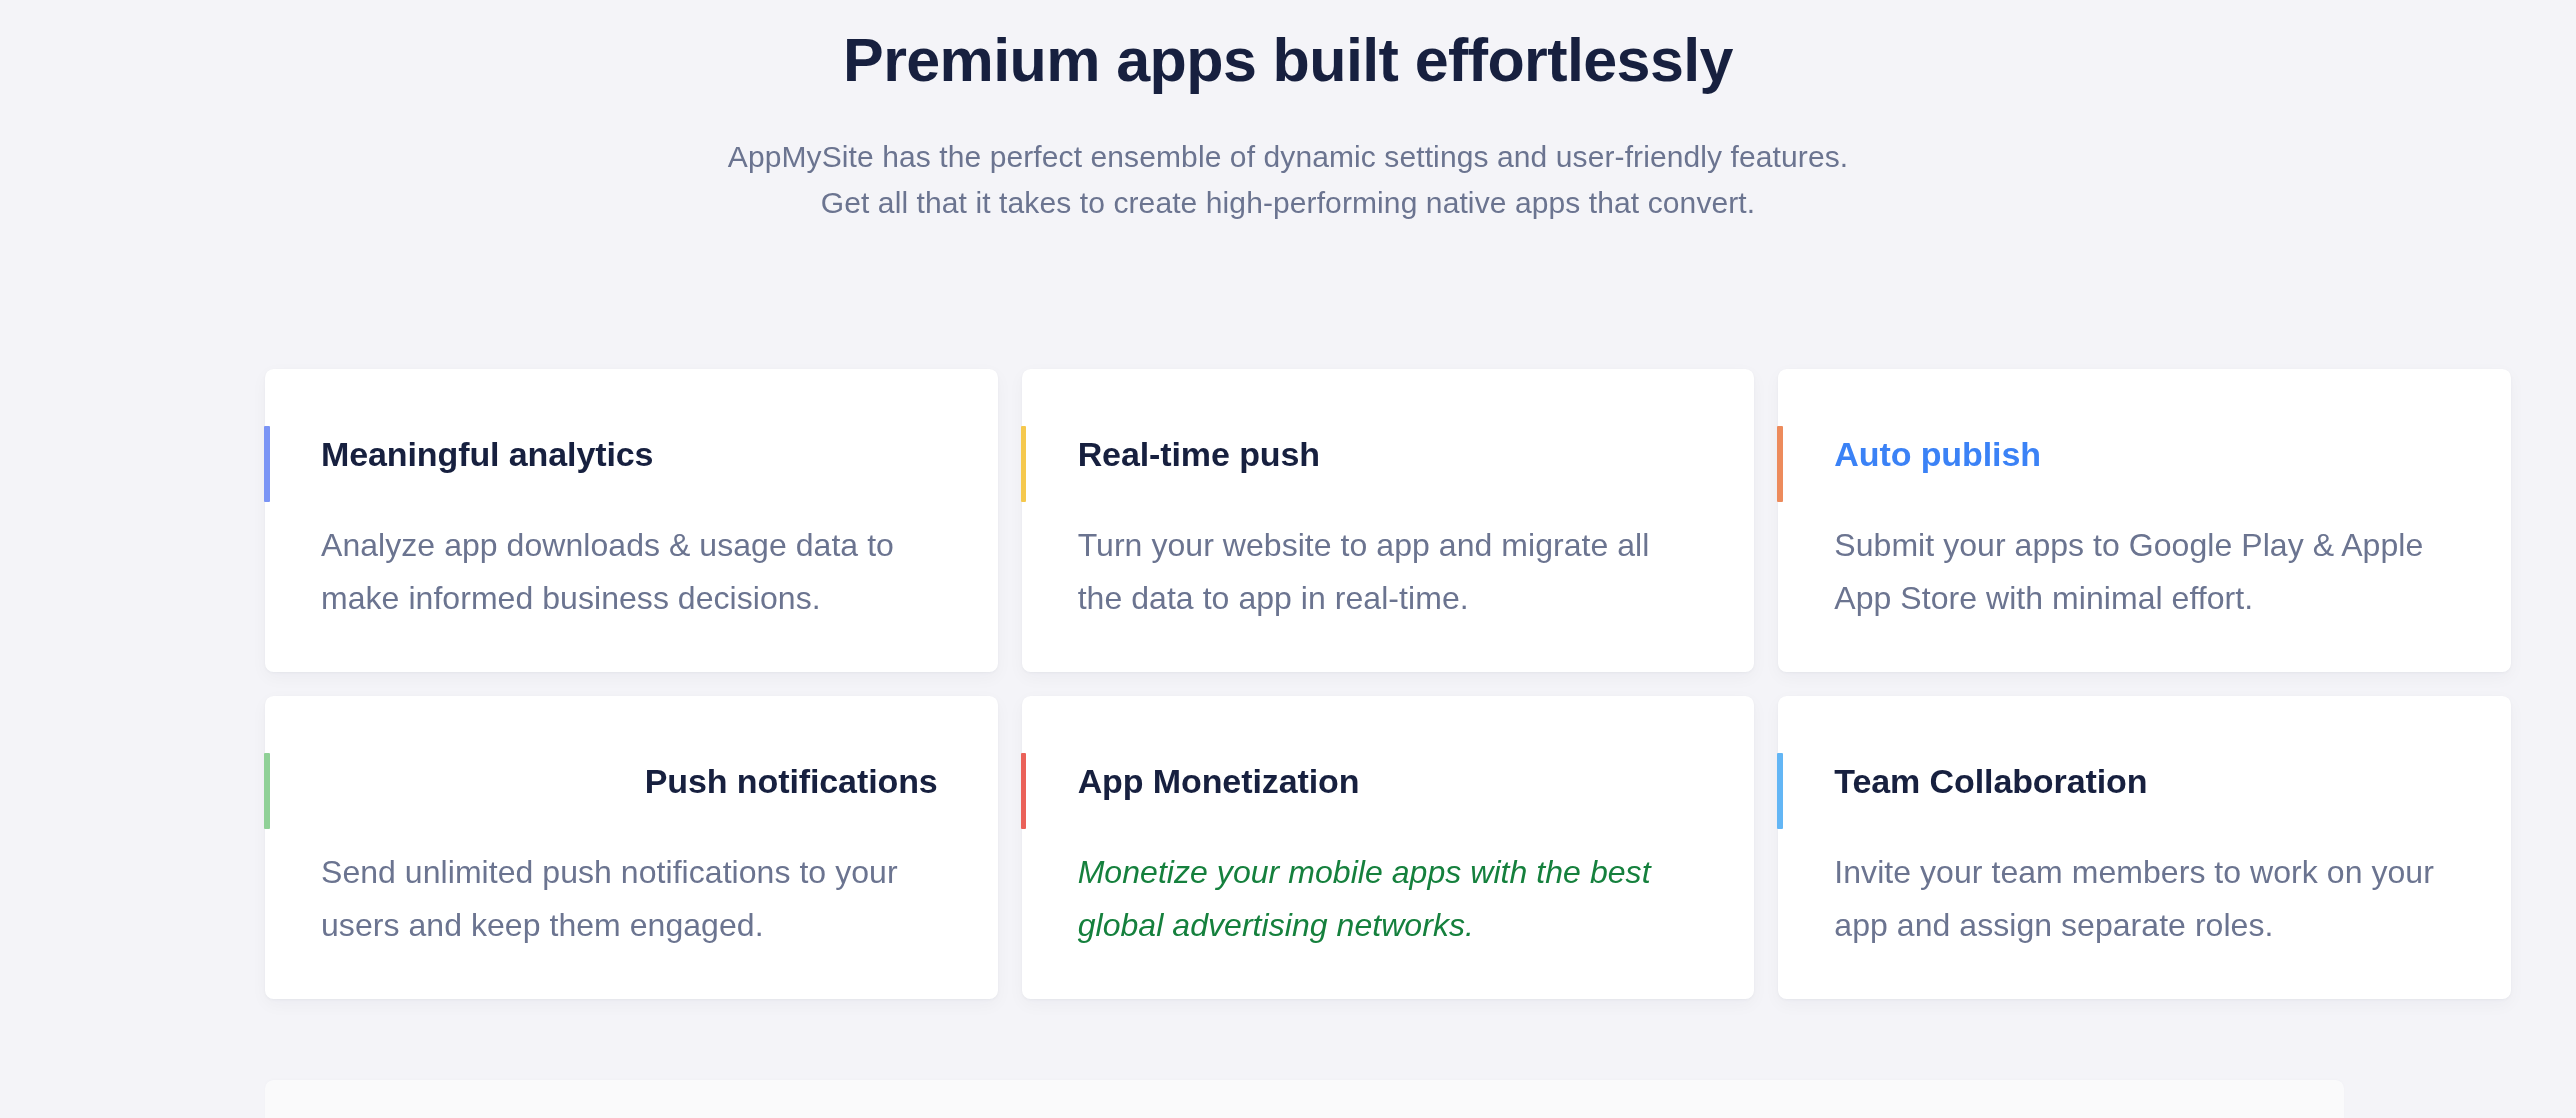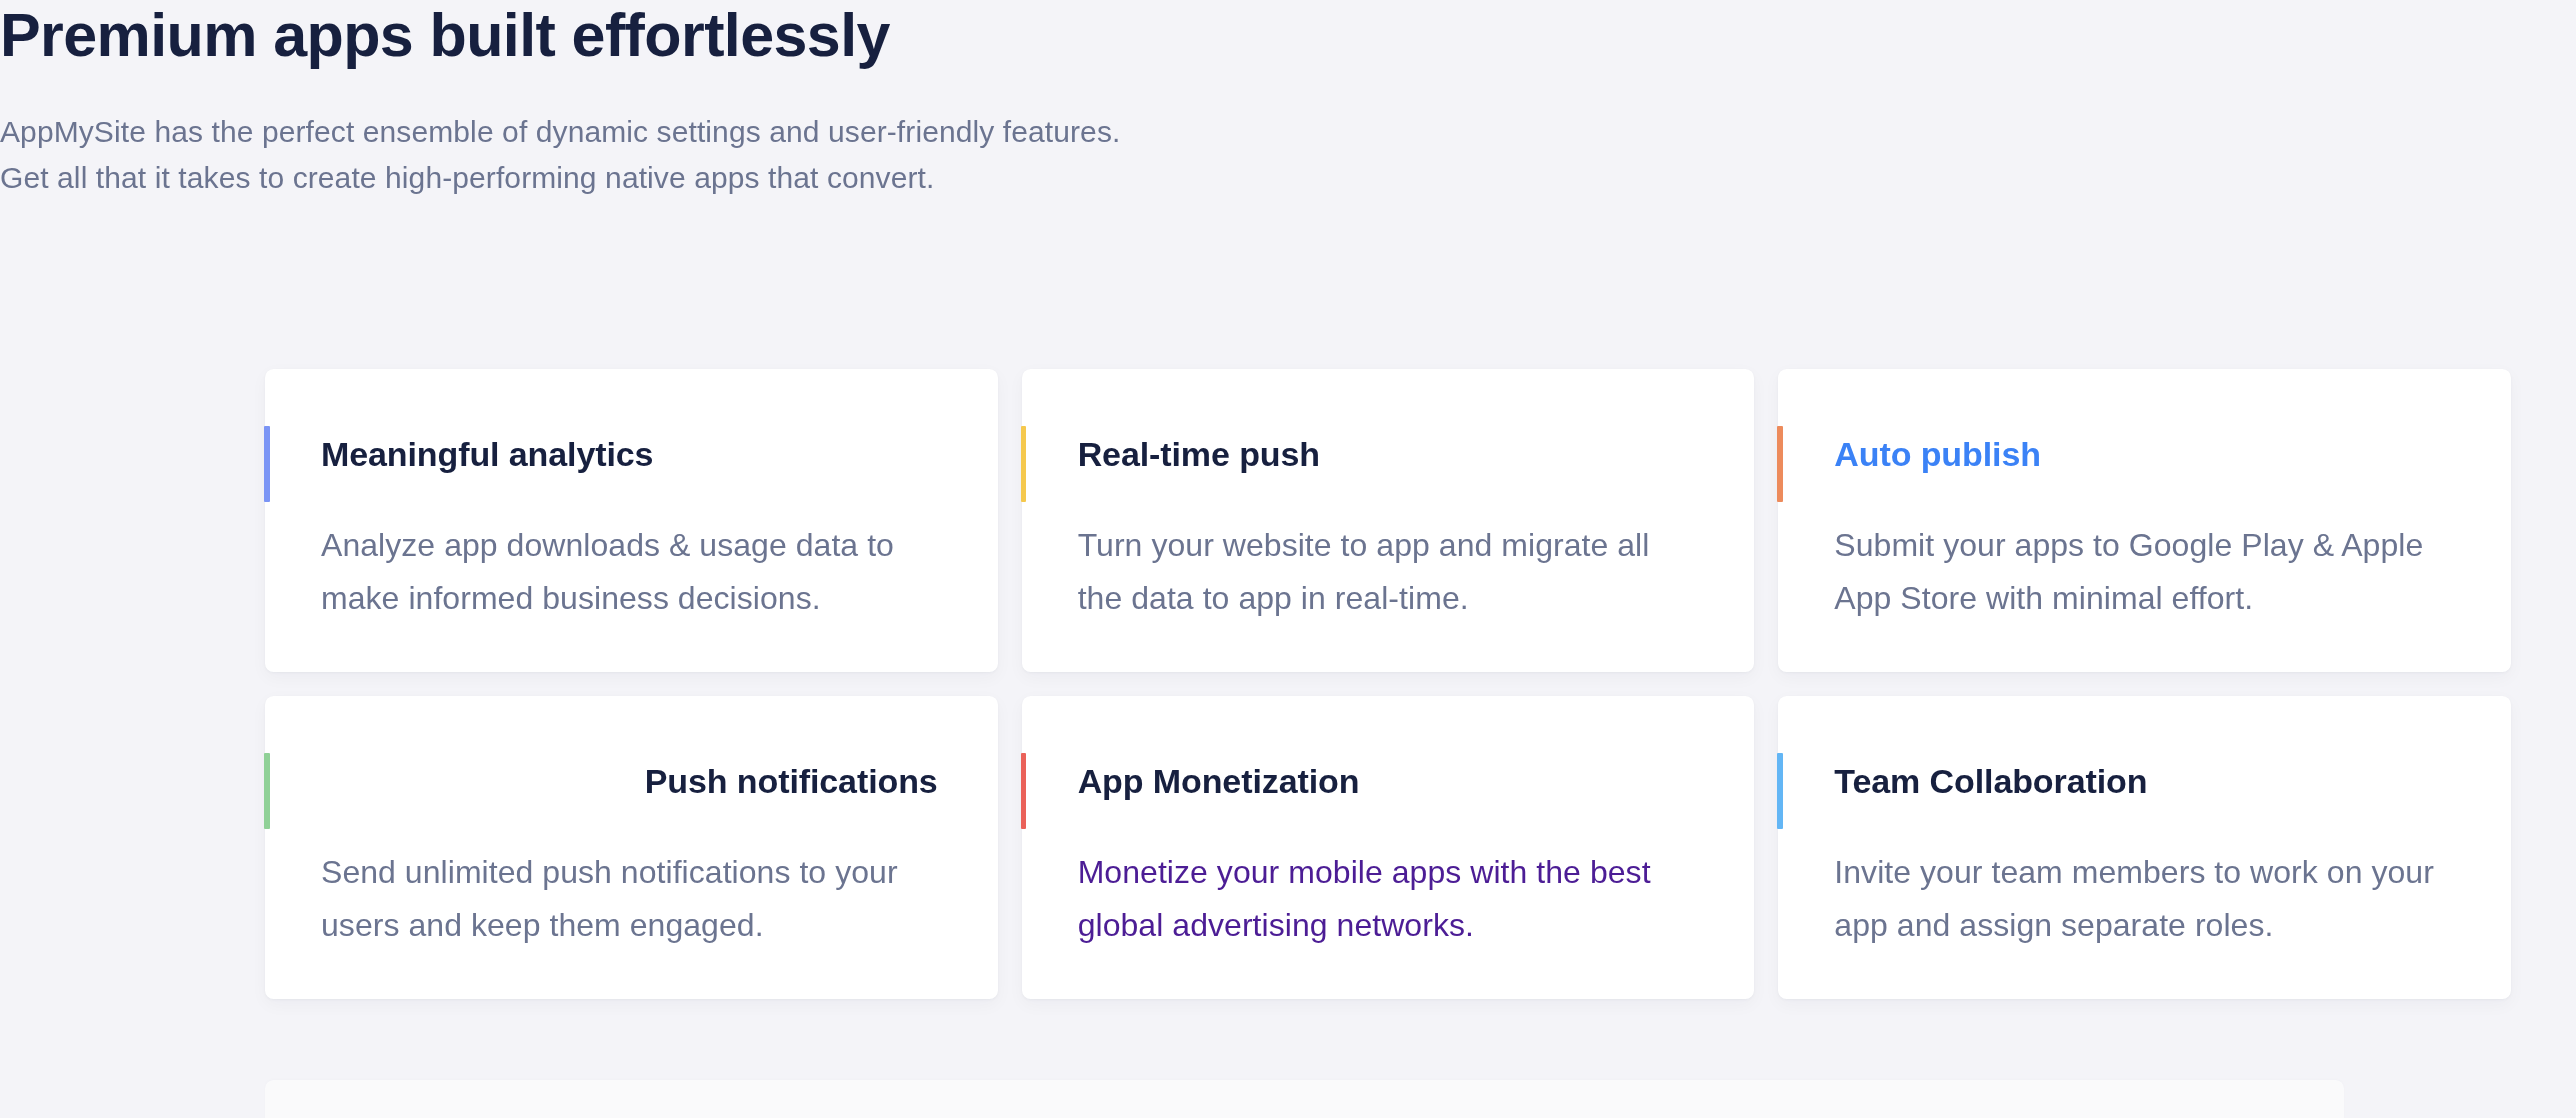--- a/index.html
+++ b/index.html
@@ -20,21 +20,22 @@
     position: relative;
     width: 2576px;
     height: 1119px;
     background: #f4f4f8;
     overflow: hidden;
   }
 
   
   .header {
     width: 100%;
-    text-align: left;
+    padding-top: 25px;
+    text-align: center;
   }
 
   .page-title {
     font-size: 61px;
     font-weight: 700;
     letter-spacing: -0.6px;
     color: #17203f;
     line-height: 1.15;
   }
 
@@ -149,21 +150,21 @@
 
     <div class="feature-card" style="background-color: rgb(255, 255, 255);">
       <span class="accent-bar" style="background-color: rgb(144, 209, 151);"></span>
       <div class="card-title" style="color: rgb(23, 32, 63); text-align: right;">Push notifications</div>
       <div class="card-desc" style="color: rgb(107, 116, 144);">Send unlimited push notifications to your users and keep them engaged.</div>
     </div>
 
     <div class="feature-card" style="background-color: rgb(255, 255, 255);">
       <span class="accent-bar" style="background-color: rgb(234, 97, 89);"></span>
       <div class="card-title" style="color: rgb(23, 32, 63);">App Monetization</div>
-      <div class="card-desc" style="color: #4c1d95;">Monetize your mobile apps with the best global advertising networks.</div>
+      <div class="card-desc" style="color: #15803d; font-style: italic;">Monetize your mobile apps with the best global advertising networks.</div>
     </div>
 
     <div class="feature-card" style="background-color: rgb(255, 255, 255);">
       <span class="accent-bar" style="background-color: rgb(99, 182, 245);"></span>
       <div class="card-title" style="color: rgb(23, 32, 63);">Team Collaboration</div>
       <div class="card-desc" style="color: rgb(107, 116, 144);">Invite your team members to work on your app and assign separate roles.</div>
     </div>
 
   </div>
 

